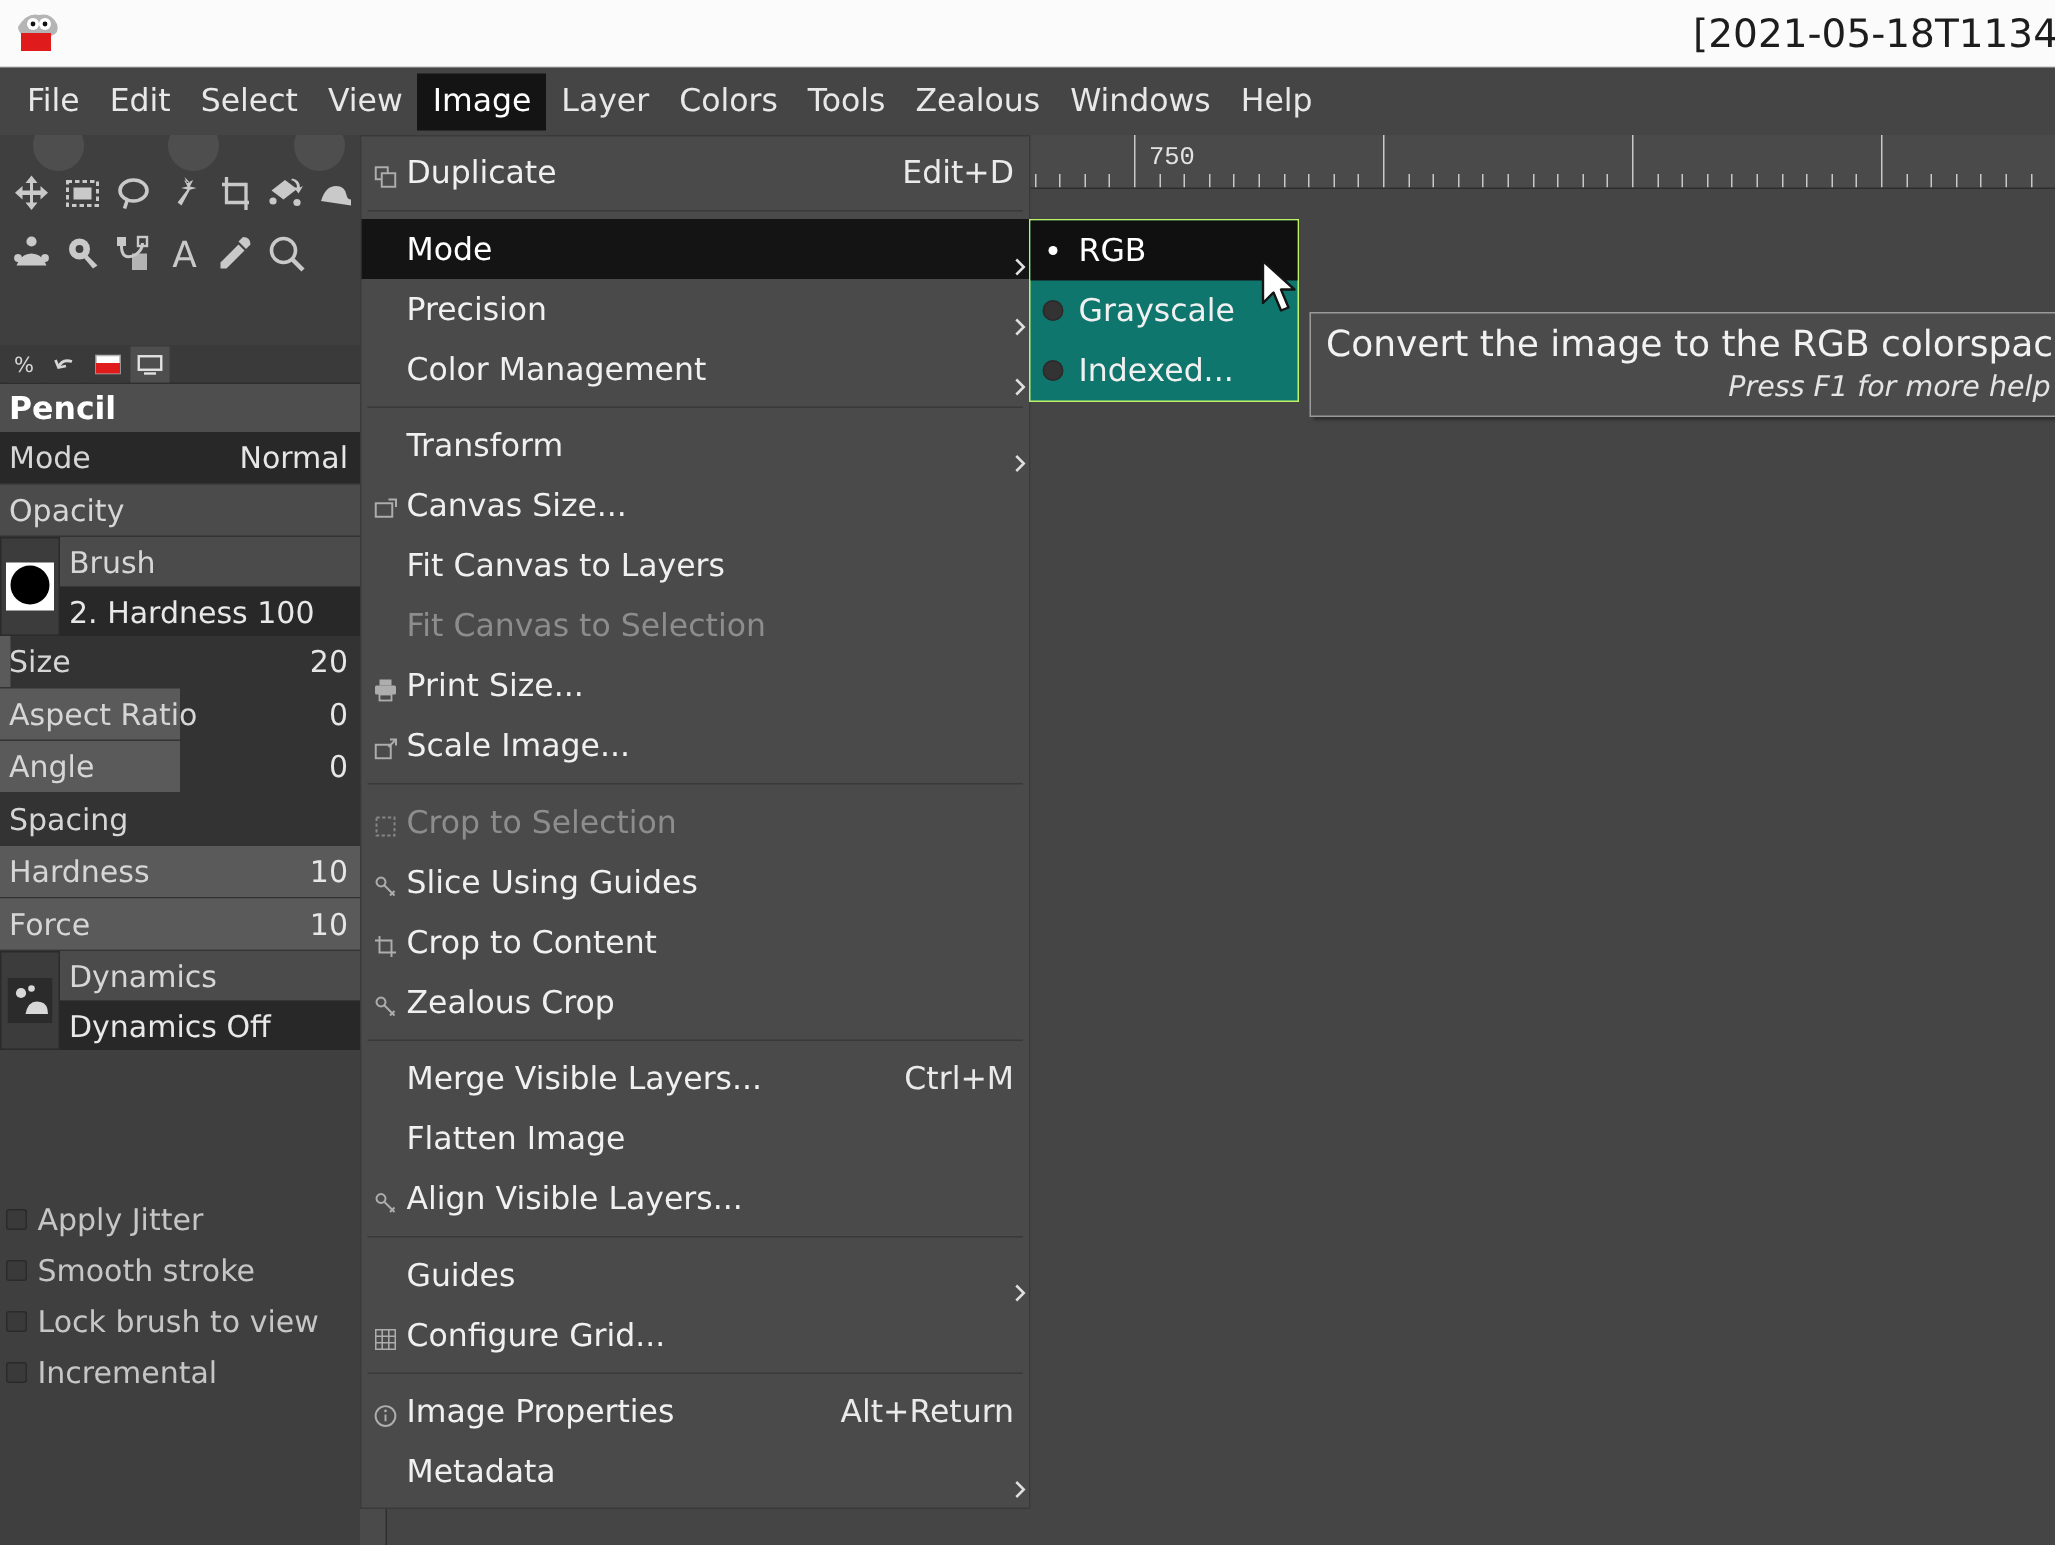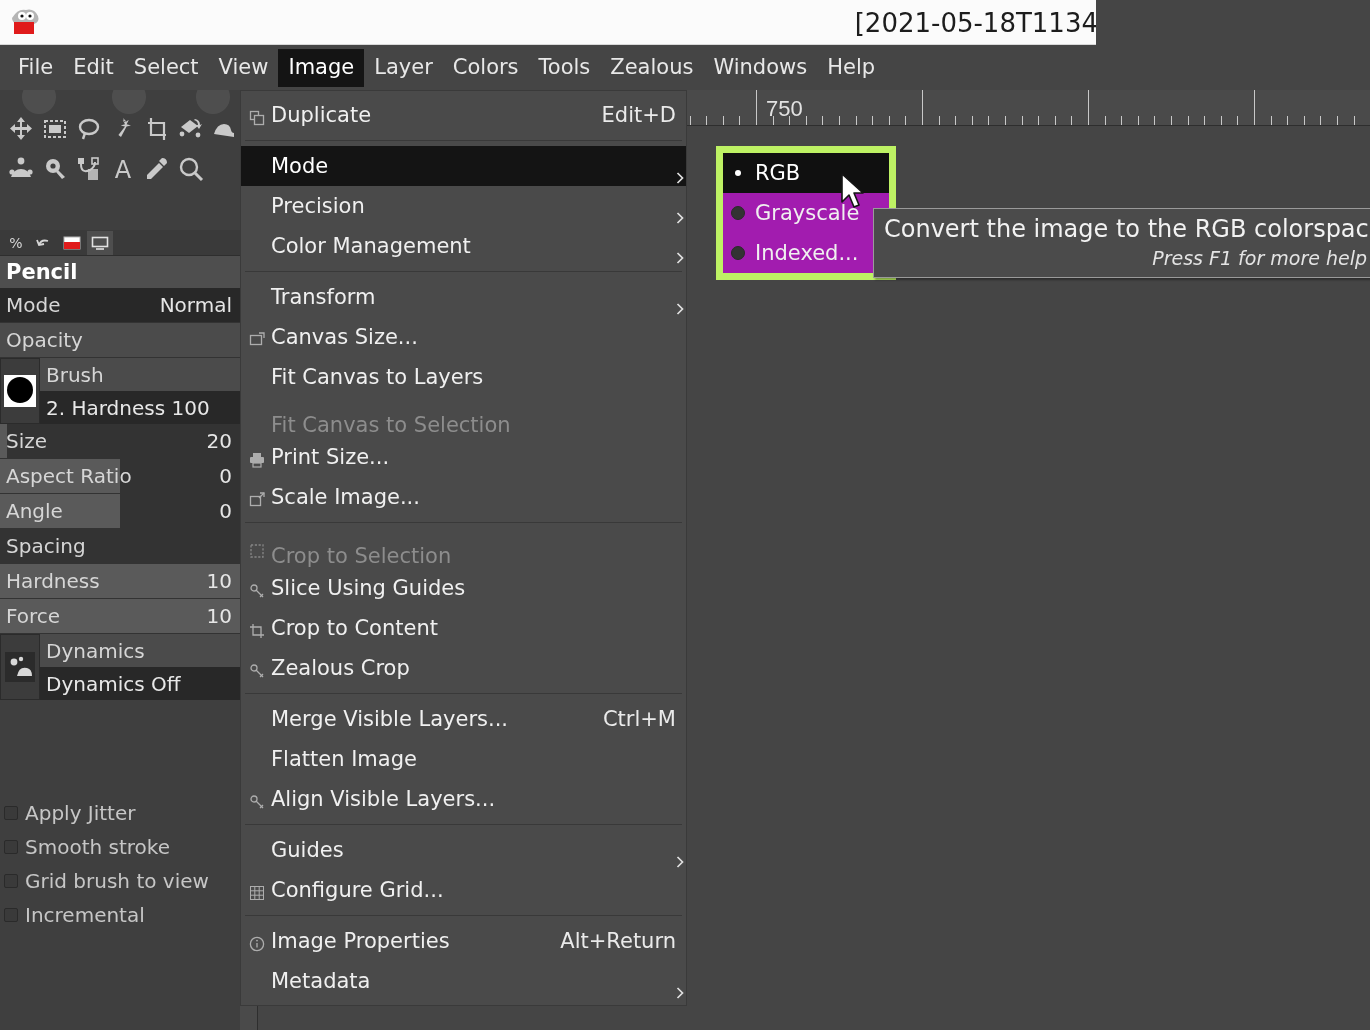--- a/index.html
+++ b/index.html
@@ -6,21 +6,21 @@
   html, body {
     width: 1370px; height: 1030px;
     overflow: hidden;
     background: #454545;
     font-family: "DejaVu Sans", "Liberation Sans", sans-serif;
   }
   #app { position: relative; width: 1370px; height: 1030px; }
 
   
   .titlebar {
-    position: absolute; left: 0; top: 0; width: 1096px; height: 45px;
+    position: absolute; left: 0; top: 0; width: 1370px; height: 45px;
     background: #fbfbfb;
     border-bottom: 1px solid #d8d8d8;
     overflow: hidden;
   }
   .title-text {
     position: absolute; right: -2px; top: 8px;
     font-size: 26px; color: #1d1d1d;
     font-family: "DejaVu Sans", "Liberation Sans", sans-serif;
     white-space: nowrap;
   }
@@ -142,55 +142,55 @@
     background: #4a4a4a; border-bottom: 1px solid #2e2e2e; overflow: hidden;
   }
   .ruler-v {
     position: absolute; left: 0; top: 36px; width: 18px; bottom: 0;
     background: #4a4a4a; border-right: 1px solid #2e2e2e;
   }
   .tick { position: absolute; bottom: 0; width: 1px; background: #c8c8c8; }
   .tick.major { height: 36px; }
   .tick.minor { height: 9px; }
   .ruler-label {
-    position: absolute; top: 6px; font-size: 22px; color: #e2e2e2;
-    font-family: Liberation Sans, sans-serif;
+    position: absolute; top: 6px; font-size: 17px; color: #e2e2e2;
+    font-family: Liberation Mono, monospace;
     text-align: center;
   }
 
   
   .menu-popup {
     position: absolute; left: 240px; top: 90px; width: 447px;
     background: #4a4a4a;
     border: 1px solid #3a3a3a;
     padding: 4px 0 4px 0;
     z-index: 50;
   }
   .mi {
     position: relative; height: 40px; display: flex; align-items: center;
     font-size: 21px; color: #f0f0f0; padding-left: 30px;
     white-space: nowrap;
   }
-  .mi.disabled { color: #8d8d8d; align-items: flex-end; }
+  .mi.disabled { color: #8d8d8d; }
   .mi.hl { background: #141414; color: #ffffff; }
   .mi .ico {
     position: absolute; left: 8px; top: 50%; transform: translateY(-50%);
     width: 16px; height: 16px; opacity: .75;
   }
   .mi .accel { position: absolute; right: 10px; font-size: 21px; color: #eaeaea; }
   .mi .arrow {
     position: absolute; right: 12px; top: 50%; transform: translateY(-50%);
     width: 0; height: 0;
   }
   .mi-sep { height: 1px; background: #393939; margin: 5px 4px 5px 4px; }
 
   
   .submenu {
-    position: absolute; left: 716px; top: 146px; width: 180px;
-    background: #a21caf; border: 7px solid #bef264;
+    position: absolute; left: 686px; top: 146px; width: 180px;
+    background: #0f766e; border: 1px solid #bef264;
     padding: 0; z-index: 60;
   }
   .smi {
     position: relative; height: 40px; display: flex; align-items: center;
     font-size: 21px; color: #f0f0f0; padding-left: 32px; white-space: nowrap;
   }
   .smi.hl { background: #101010; color: #ffffff; }
   .radio-on {
     position: absolute; left: 12px; top: 50%; transform: translateY(-50%);
     width: 6px; height: 6px; border-radius: 50%; background: #ffffff;
@@ -533,21 +533,21 @@
       <div class="check-row">
         <span class="cbox"></span>
         <span>Apply Jitter</span>
       </div>
       <div class="check-row">
         <span class="cbox"></span>
         <span>Smooth stroke</span>
       </div>
       <div class="check-row">
         <span class="cbox"></span>
-        <span>Grid brush to view</span>
+        <span>Lock brush to view</span>
       </div>
       <div class="check-row">
         <span class="cbox"></span>
         <span>Incremental</span>
       </div>
     </div>
   </div>
 
   <div class="menu-popup" id="image-menu">
       <div class="mi">

